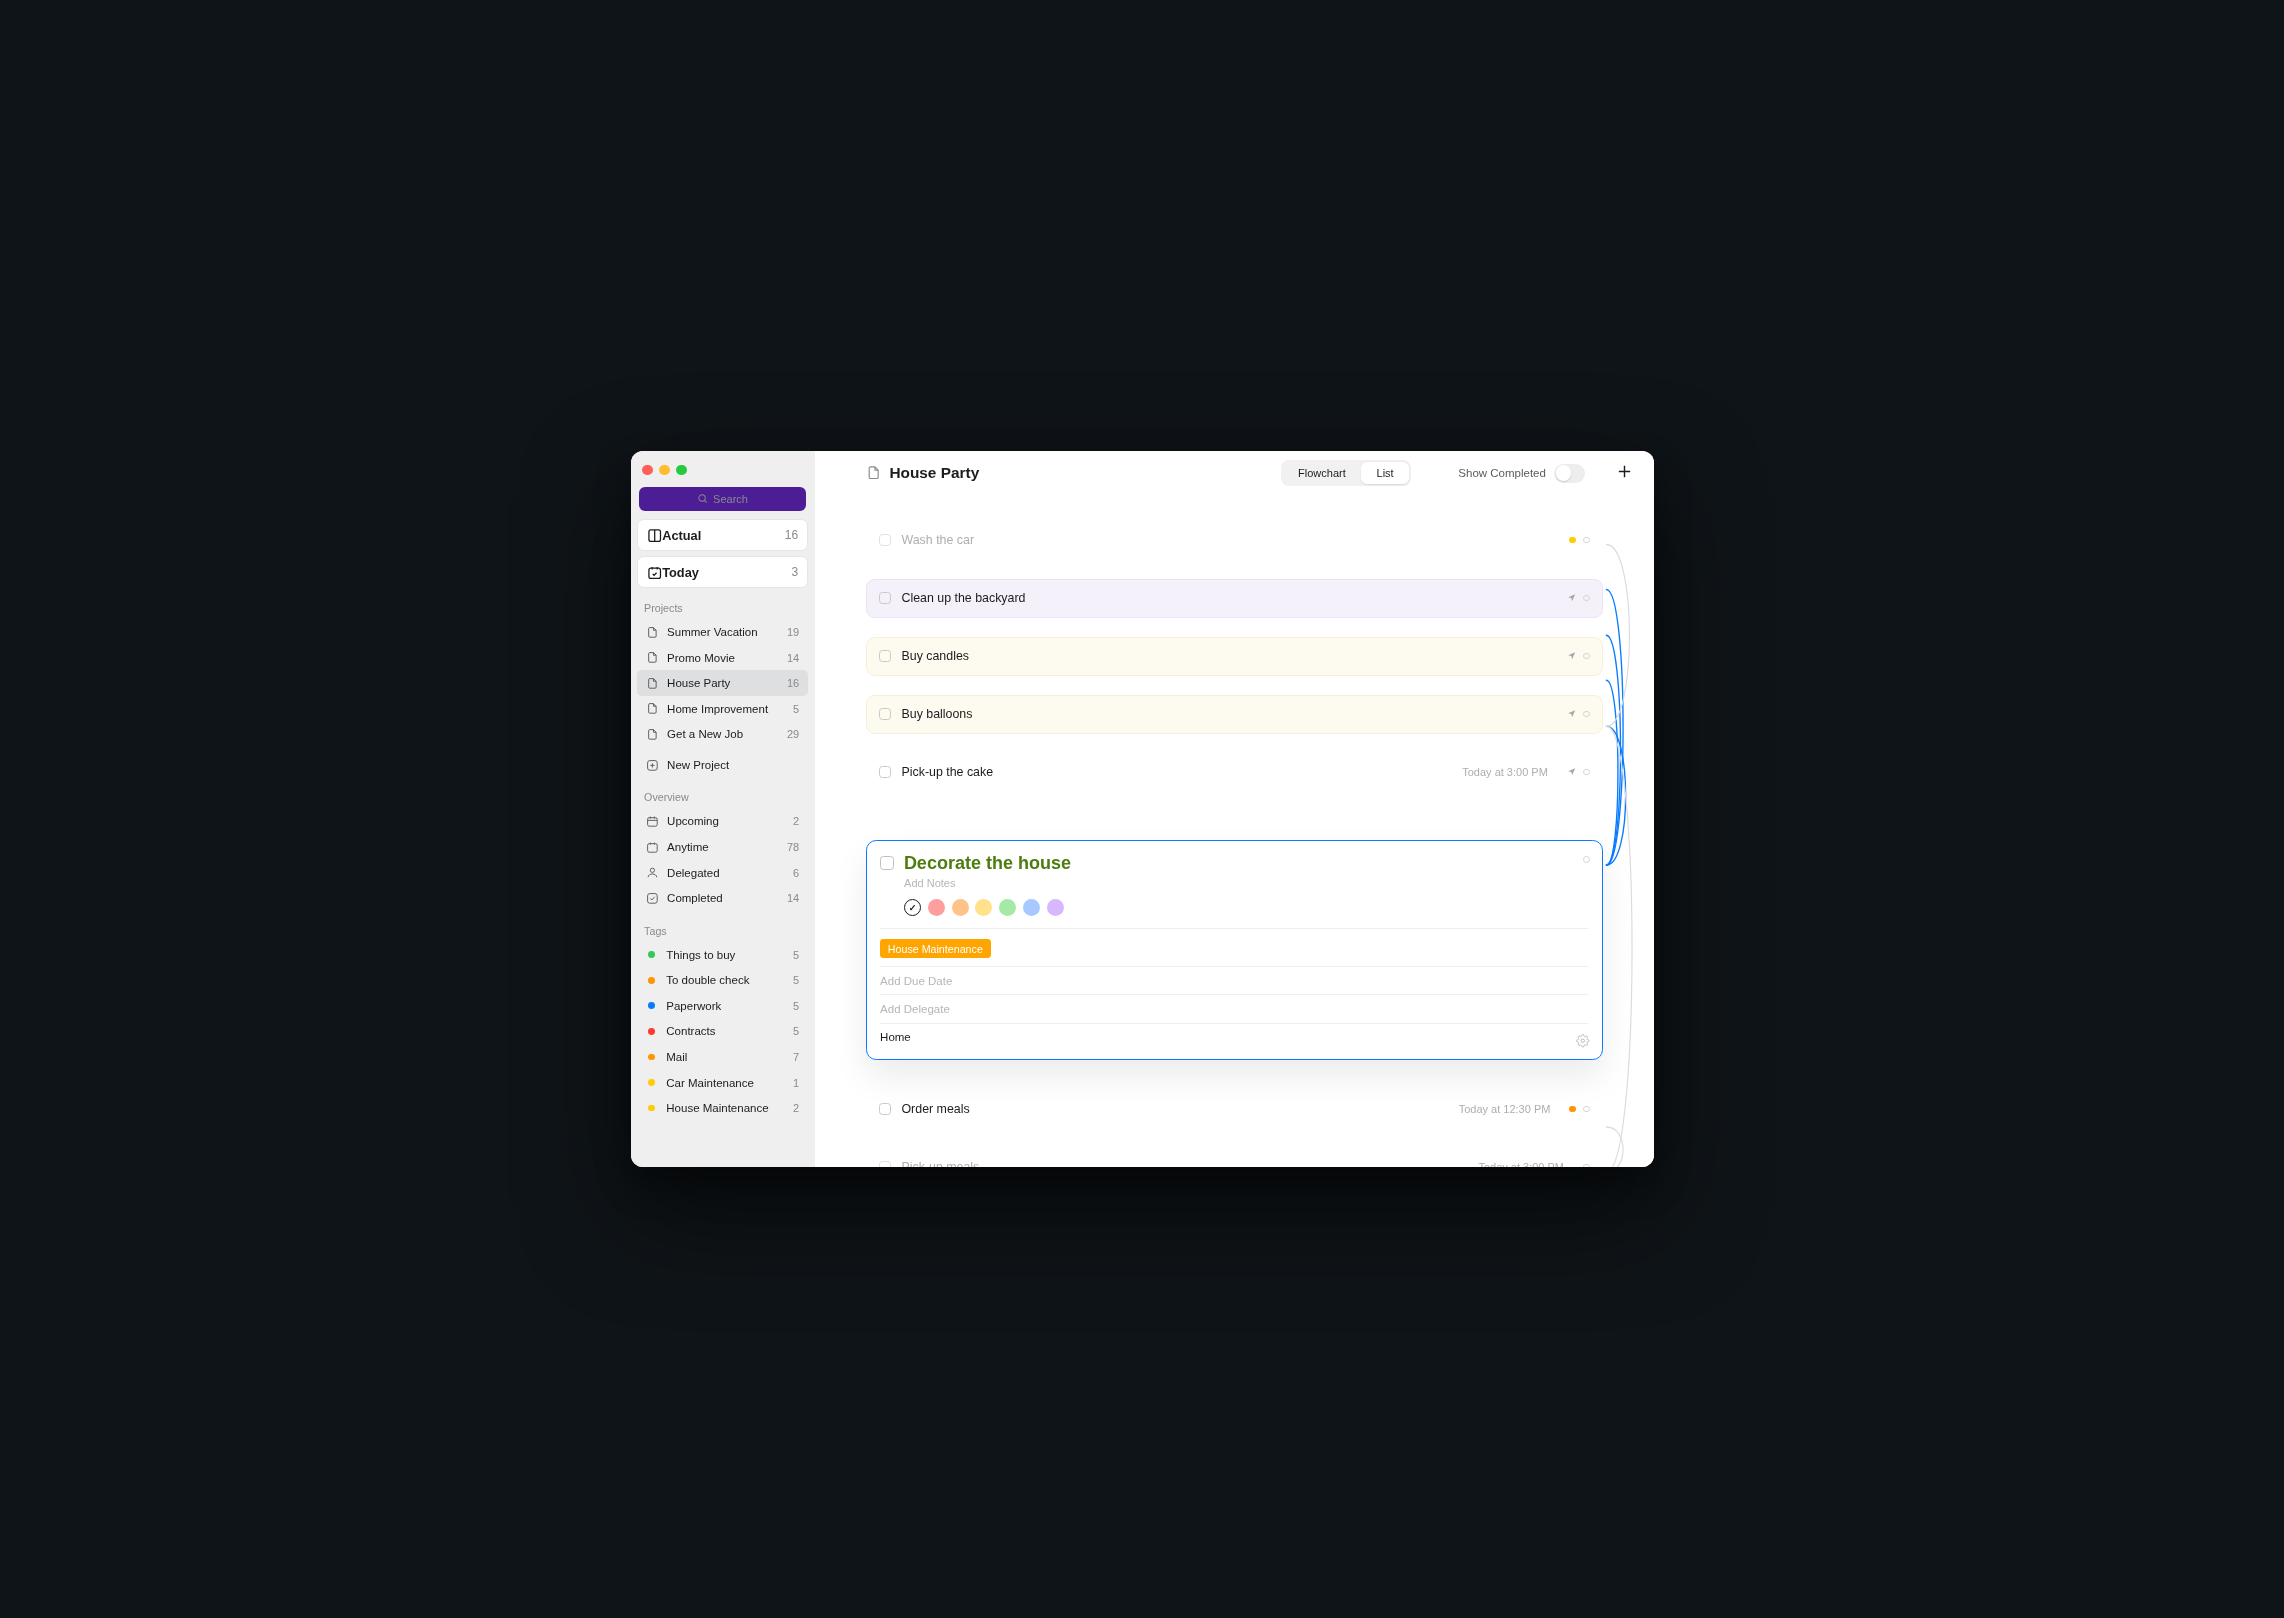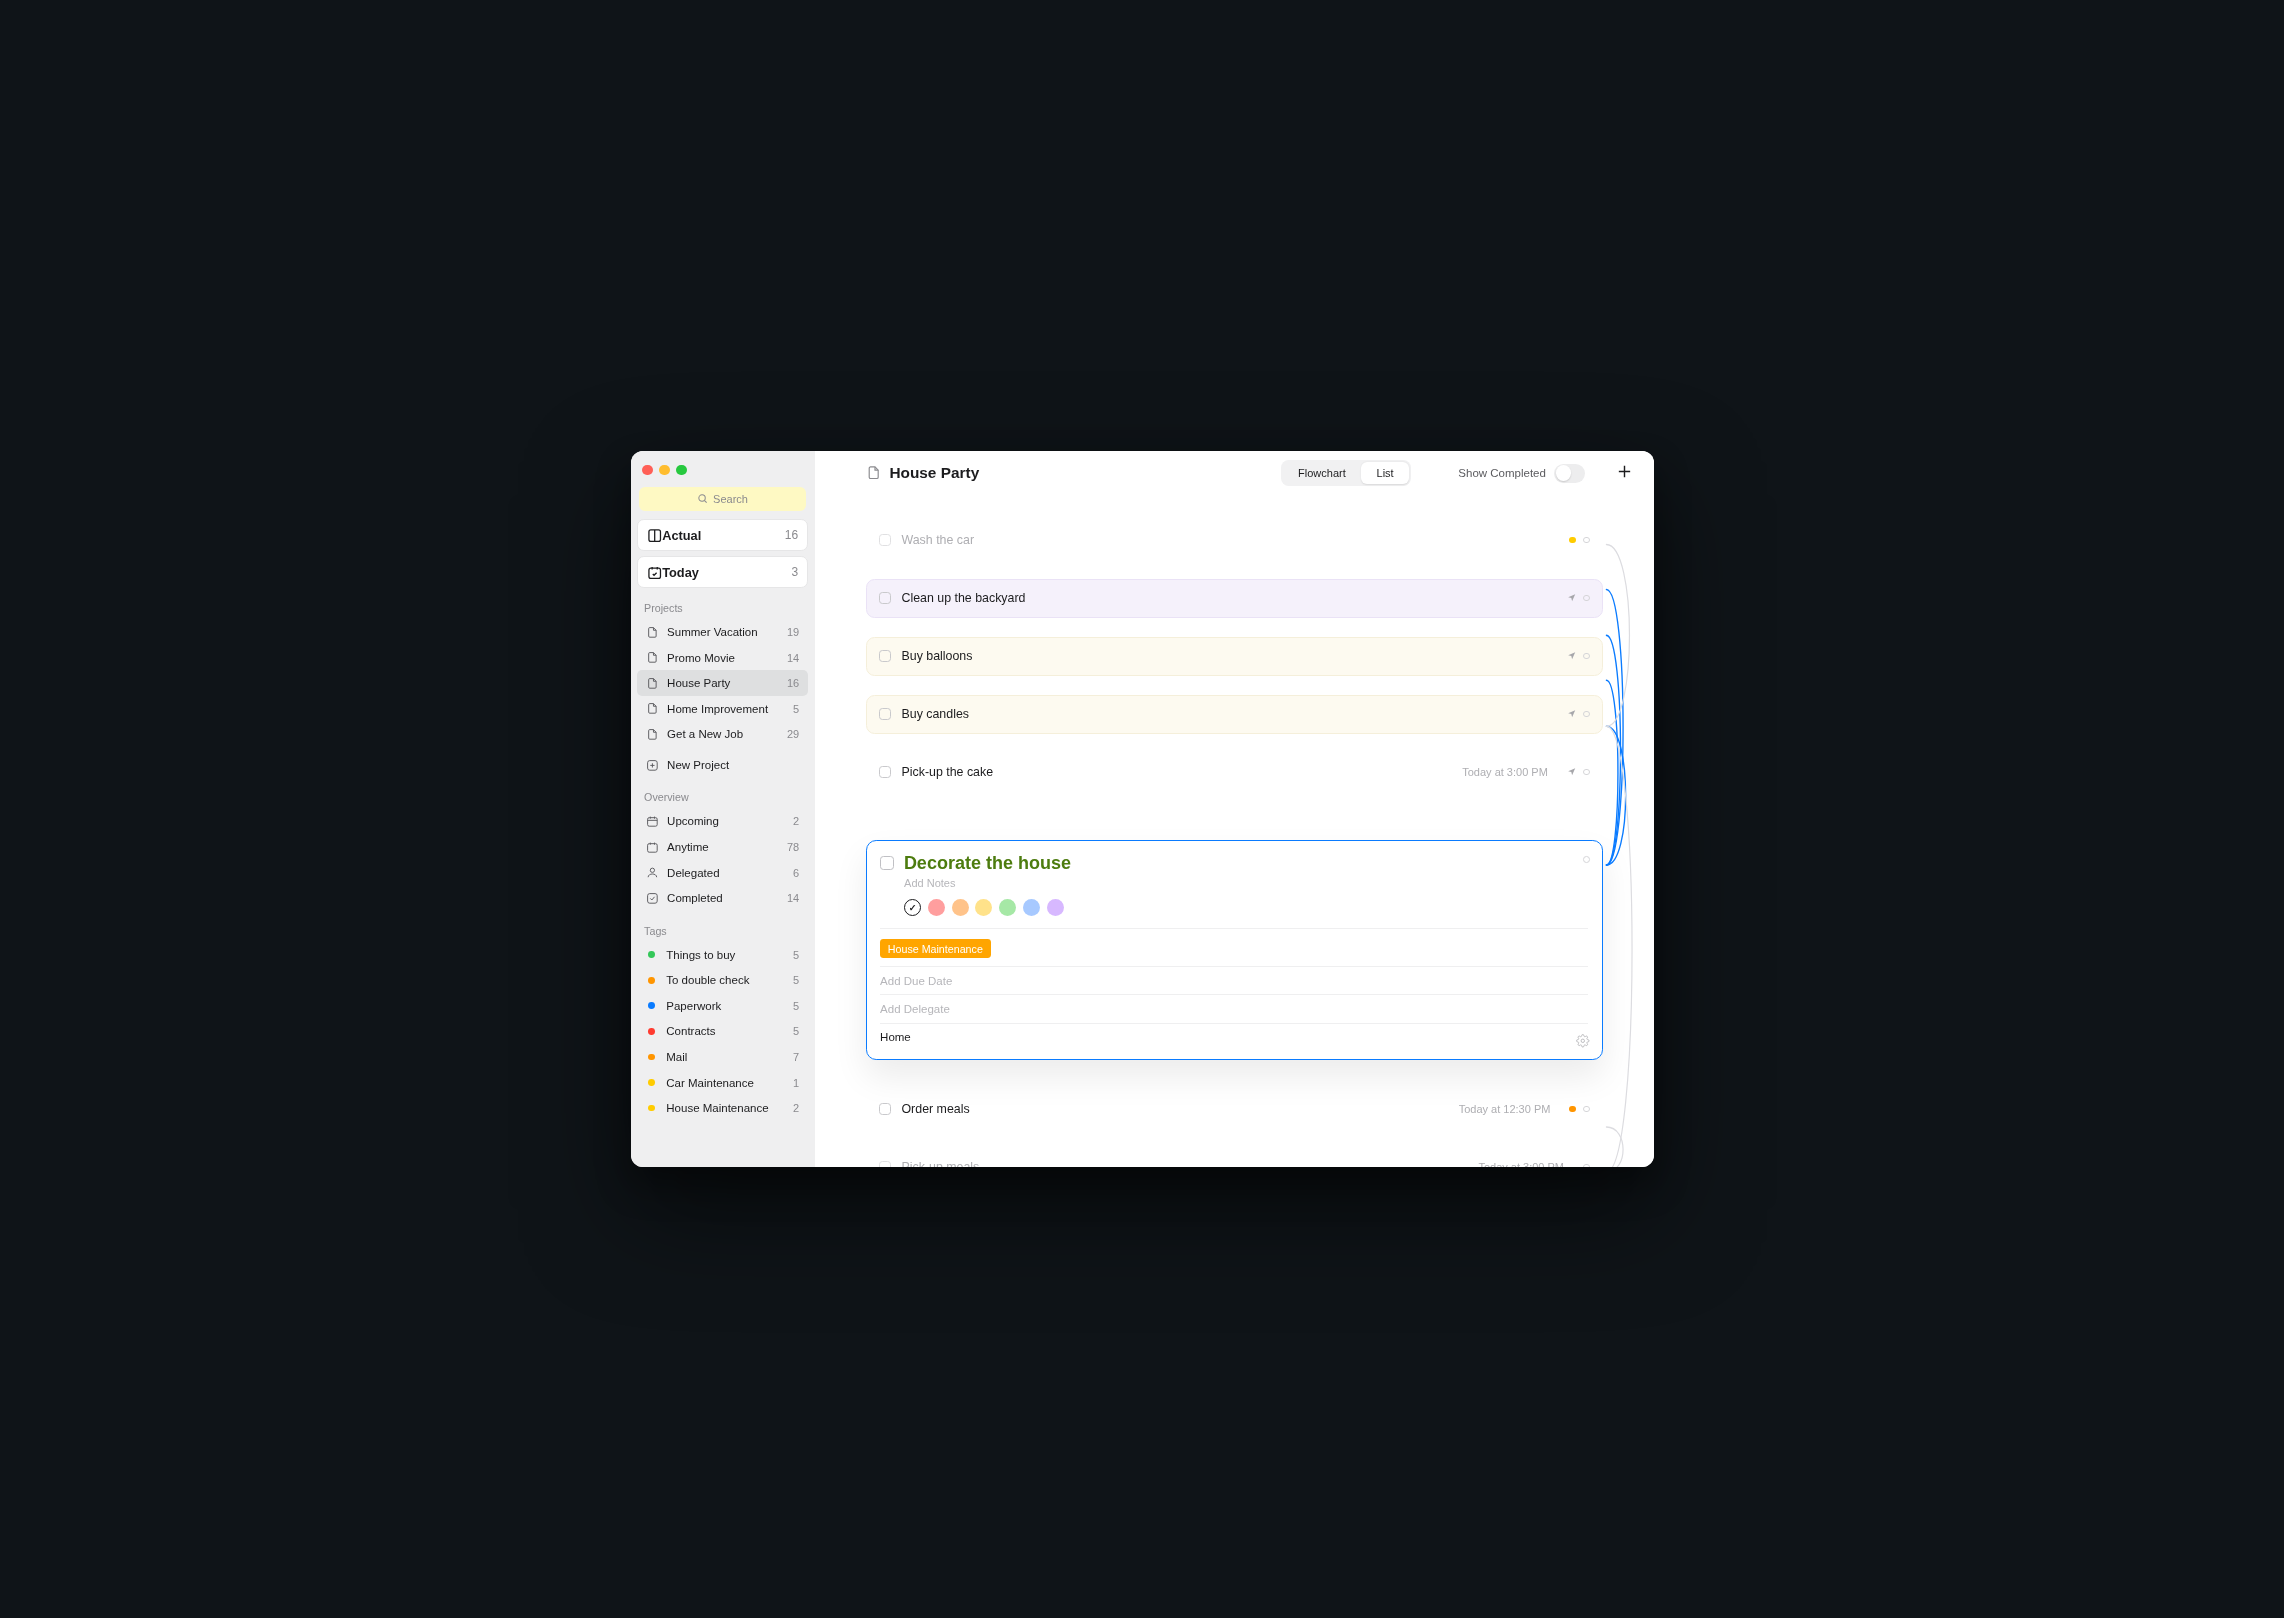--- a/index.html
+++ b/index.html
@@ -3,21 +3,21 @@
 <meta charset="utf-8">
 <style>
   * { box-sizing: border-box; margin: 0; padding: 0; font-family: -apple-system, BlinkMacSystemFont, "Segoe UI", Helvetica, Arial, sans-serif; }
   body { background:#0f1418; display:flex; align-items:center; justify-content:center; min-height:100vh; padding:34px; }
   .window { width:1023px; height:716px; background:#fff; border-radius:12px; display:flex; overflow:hidden; box-shadow:0 43px 102px rgba(0,0,0,.55),0 17px 34px rgba(0,0,0,.35); position:relative; }
   
   .sidebar { width:184px; background:#efeff0; display:flex; flex-direction:column; padding:10.2px 6.8px 0 6.8px; overflow-y:auto; flex-shrink:0; }
   .traffic { display:flex; gap:6.8px; padding:3.4px 5.1px 12px 5.1px; }
   .dot { width:10.2px; height:10.2px; border-radius:50%; }
   .dot.red{background:#ff5f56;} .dot.yellow{background:#ffbd2e;} .dot.green{background:#27c93f;}
-  .search { background:#fef9c3; border-radius:6px; height:24px; display:flex; align-items:center; justify-content:center; gap:5.1px; color:#8a8a8e; font-size:11px; margin:0 1.7px 8.5px 1.7px; }
+  .search { background:#4c1d95; border-radius:6px; height:24px; display:flex; align-items:center; justify-content:center; gap:5.1px; color:#8a8a8e; font-size:11px; margin:0 1.7px 8.5px 1.7px; }
   .search svg{width:11px;height:11px;}
   .pill-group{display:flex;flex-direction:column;gap:5.1px;margin-bottom:12px;}
   .pill{background:#fff;border:0.9px solid #e6e6e7;border-radius:6.8px;height:32px;display:flex;align-items:center;padding:0 8.5px;gap:0;color:#1c1c1e;font-size:12.8px;font-weight:600;}
   .pill .count{margin-left:auto;font-weight:500;color:#8a8a8e;font-size:12px;}
   .pill svg{width:15.4px;height:15.4px;color:#1c1c1e;}
   .section-label{color:#8a8a8e;font-size:10.7px;padding:1.7px 8.5px 5.1px 6.8px;font-weight:500;}
   .nav-list{display:flex;flex-direction:column;margin-bottom:12px;}
   .nav-item{display:flex;align-items:center;gap:8.5px;height:25.6px;padding:0 8.5px 0 8.5px;border-radius:5.1px;color:#1c1c1e;font-size:11.5px;}
   .nav-item.selected{background:#dedfe0;}
   .nav-item .count{margin-left:auto;color:#8a8a8e;font-size:11px;}
@@ -288,33 +288,33 @@
           <div class="icons">
             <span class="arrow"><svg viewBox="0 0 24 24" fill="currentColor">
                   <path d="M3 11l18-8-8 18-2-8z"></path>
                 </svg></span>
             <span class="out-dot"></span>
           </div>
         </div>
 
         <div class="task-row tint-yellow">
           <div class="chk"></div>
-          <span class="label">Buy balloons</span>
+          <span class="label">Buy candles</span>
           <span class="due"></span>
           <div class="icons">
             <span class="arrow"><svg viewBox="0 0 24 24" fill="currentColor">
                   <path d="M3 11l18-8-8 18-2-8z"></path>
                 </svg></span>
             <span class="out-dot"></span>
           </div>
         </div>
 
         <div class="task-row tint-yellow">
           <div class="chk"></div>
-          <span class="label">Buy candles</span>
+          <span class="label">Buy balloons</span>
           <span class="due"></span>
           <div class="icons">
             <span class="arrow"><svg viewBox="0 0 24 24" fill="currentColor">
                   <path d="M3 11l18-8-8 18-2-8z"></path>
                 </svg></span>
             <span class="out-dot"></span>
           </div>
         </div>
 
         <div class="task-row">

